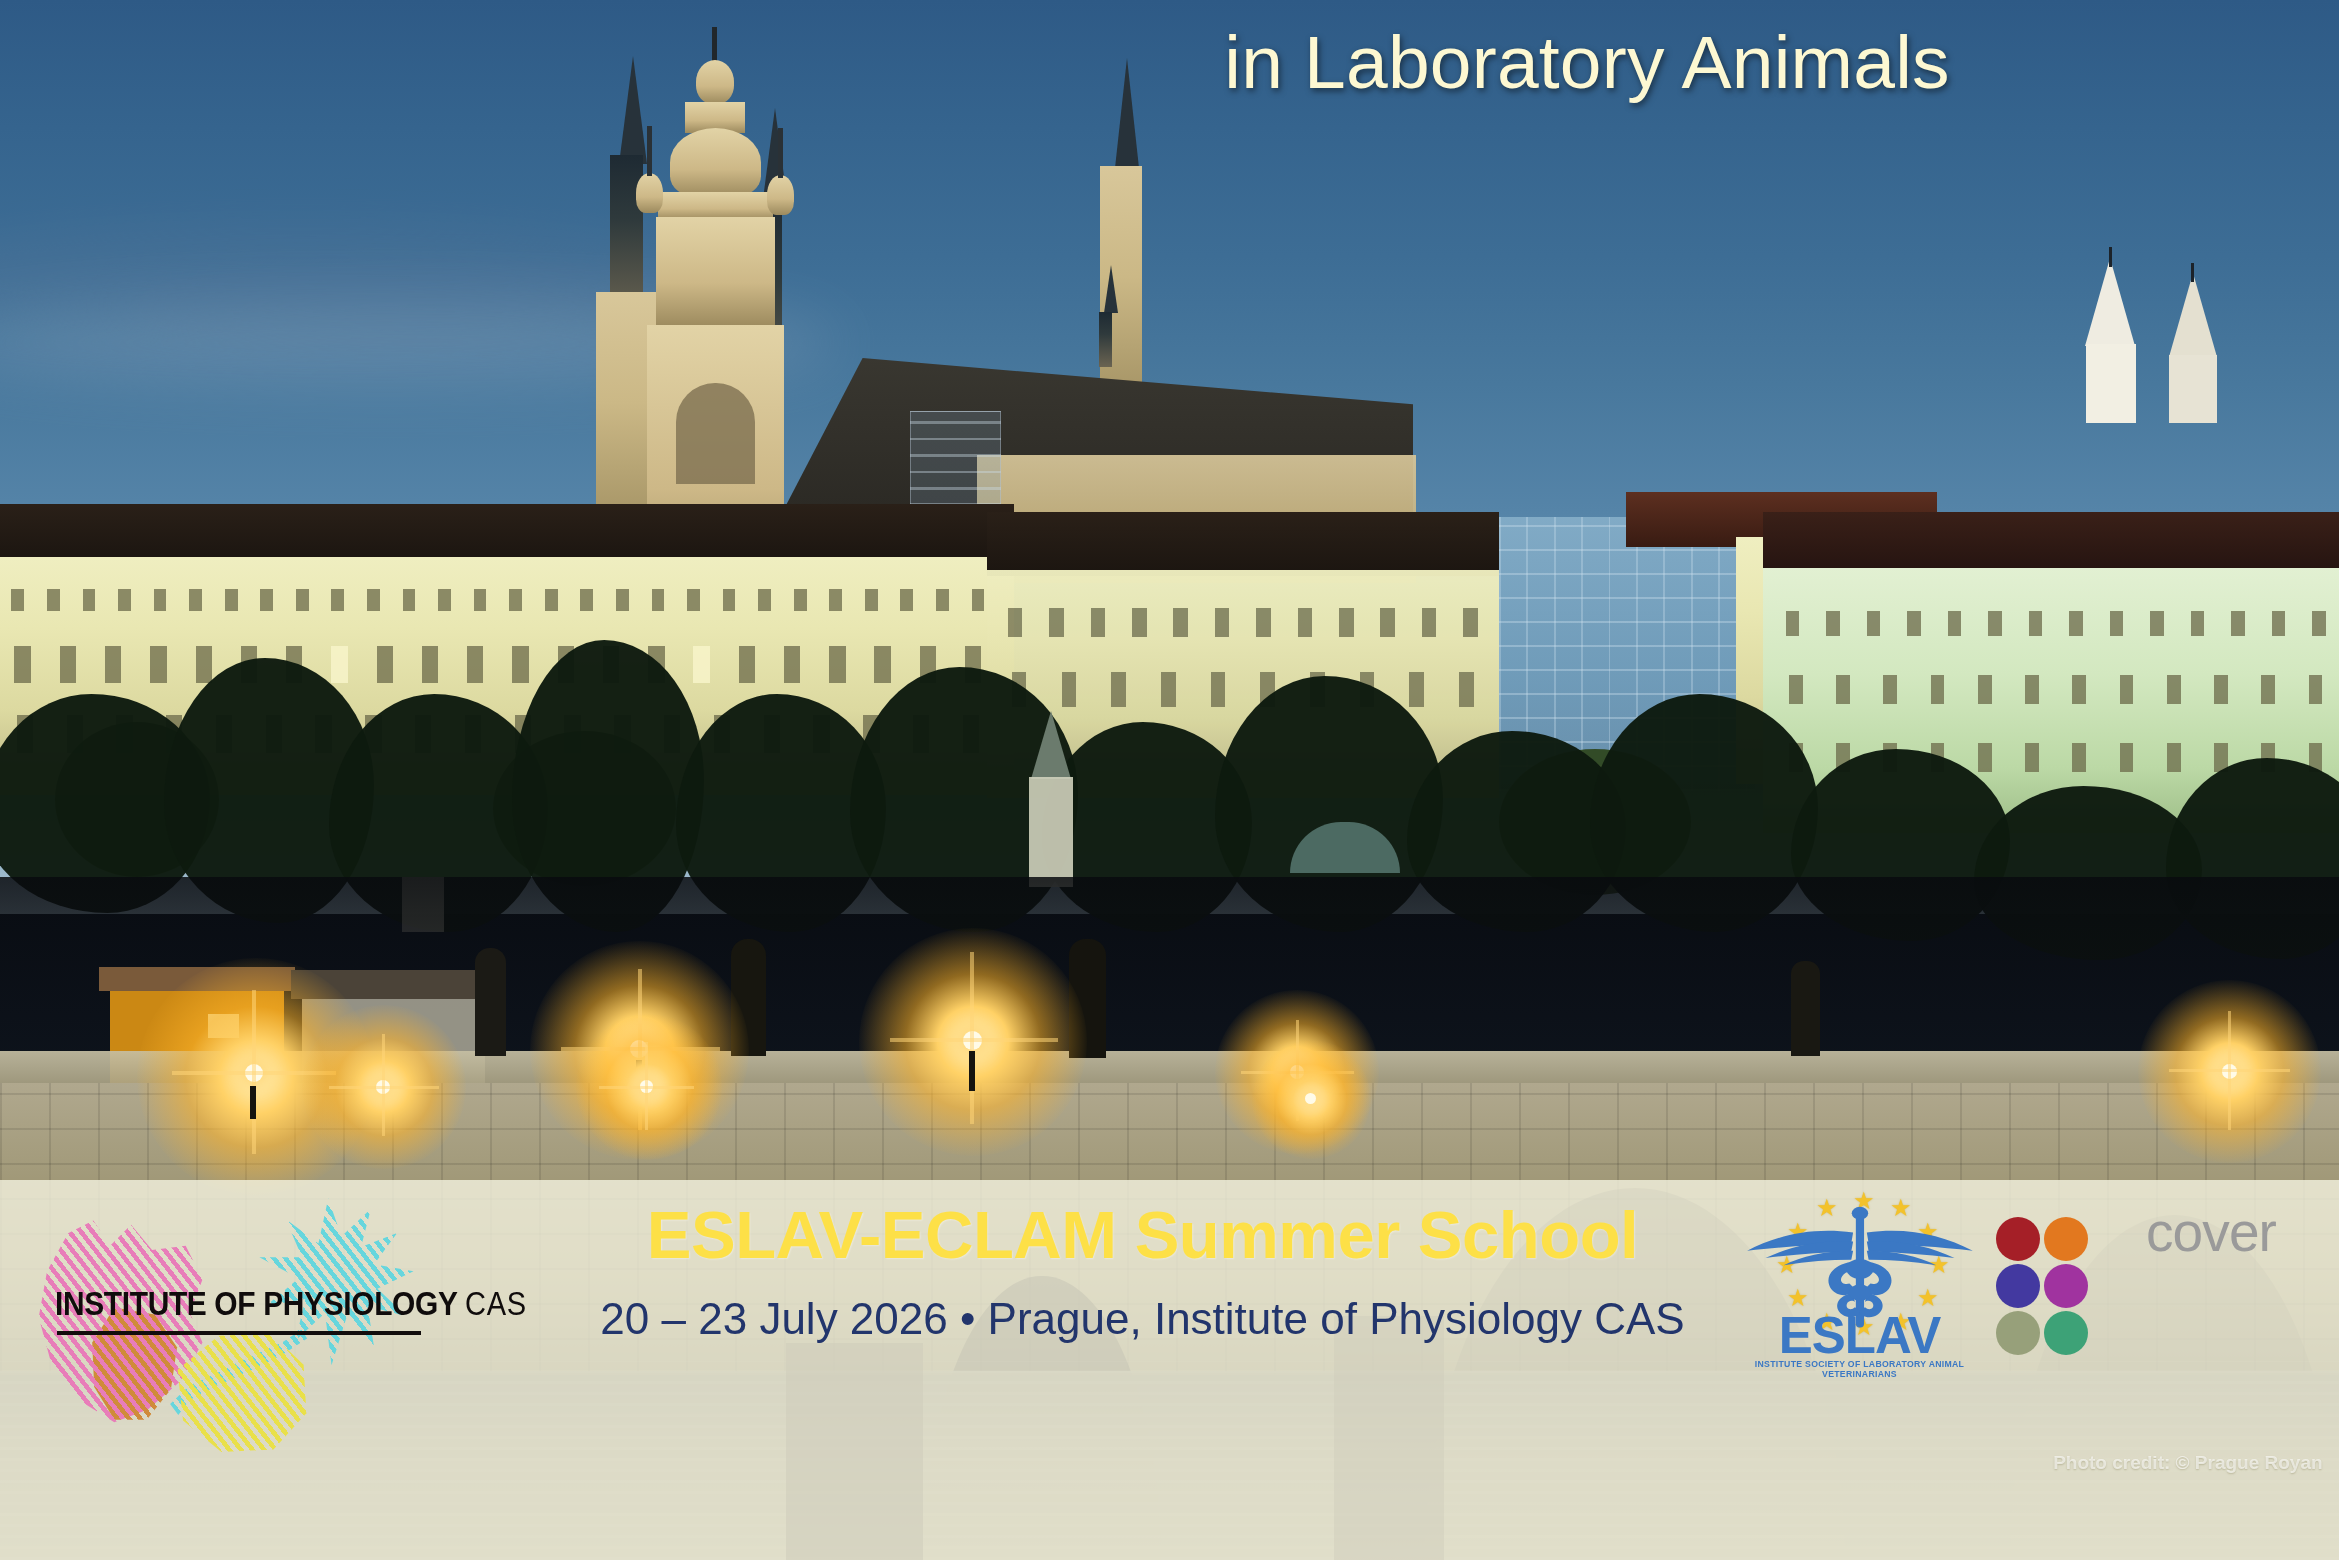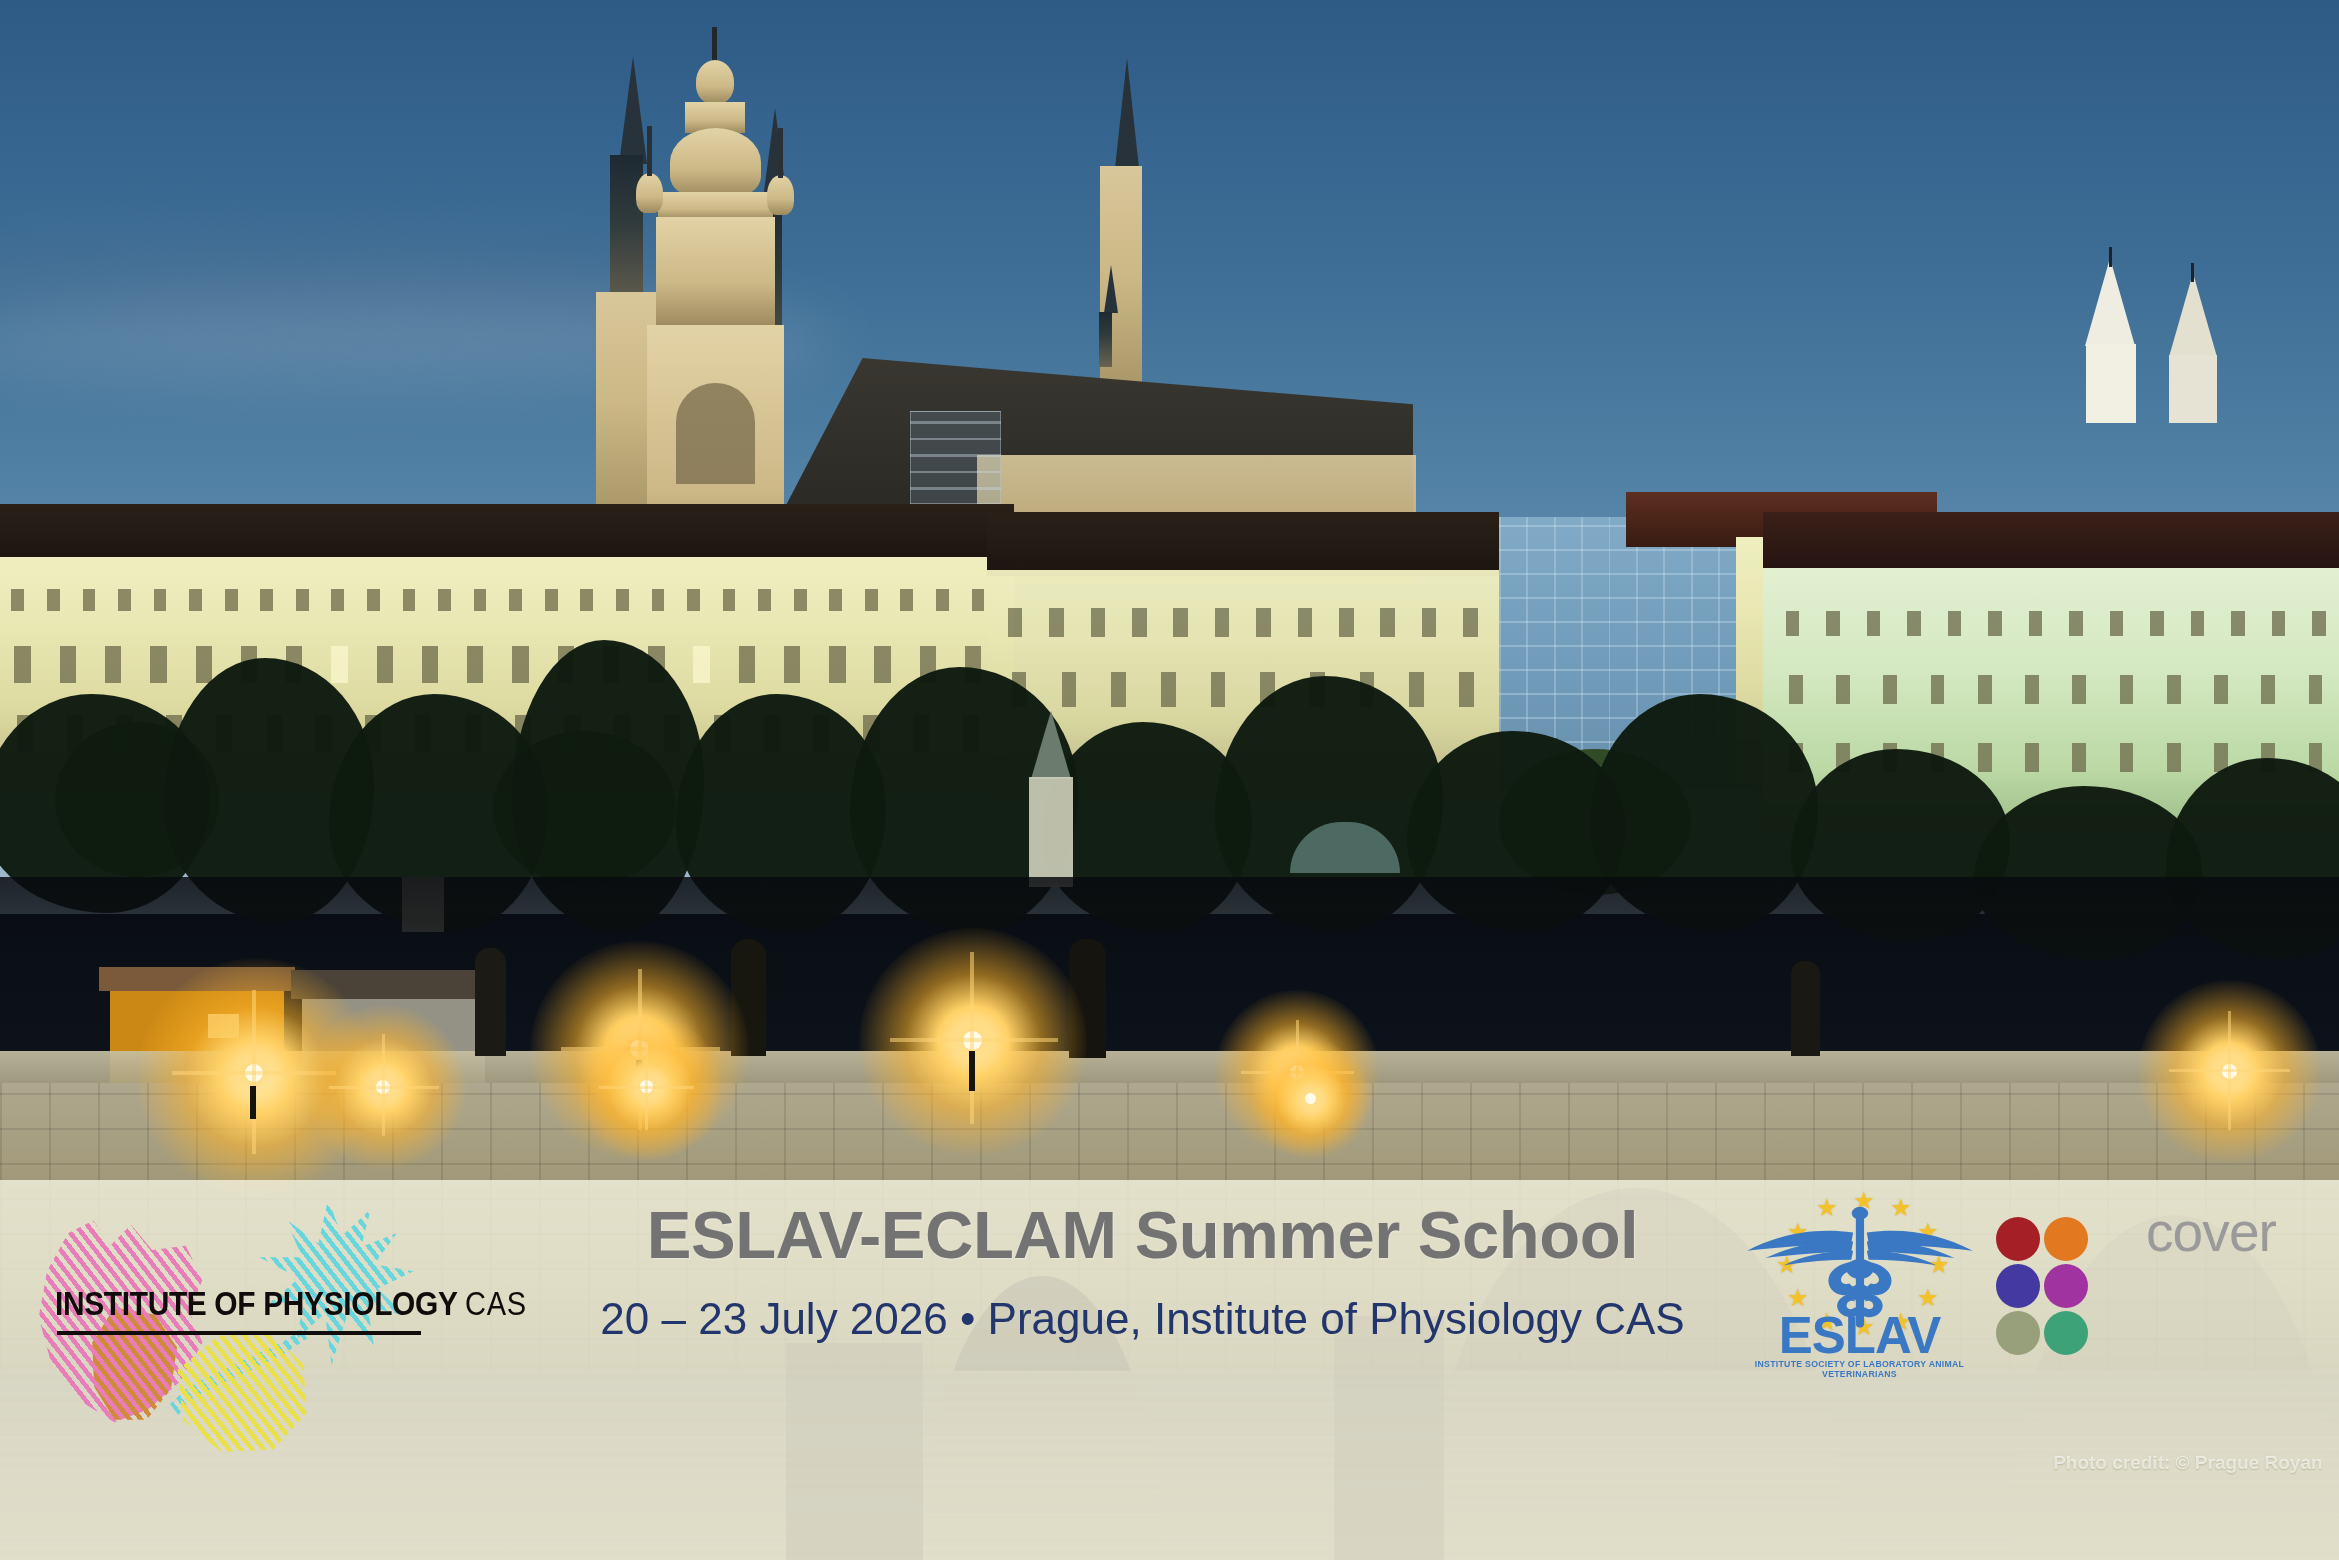--- a/index.html
+++ b/index.html
@@ -108,21 +108,21 @@
   .iop-text{
     position:absolute;left:46px;top:88px;white-space:nowrap;
     font-size:34px;font-weight:700;color:#100c0c;letter-spacing:-0.4px;
     font-stretch:condensed;transform:scaleX(.88);transform-origin:left center;
   }
   .iop-cas{font-weight:400;font-size:33px;letter-spacing:0.9px;}
   .iop-rule{position:absolute;left:48px;top:135px;width:364px;height:3.7px;background:#120d0d;}
 
   .headline{
     position:absolute;left:585px;top:16.4px;width:1115px;text-align:center;
-    color:#737373;font-weight:700;font-size:67px;letter-spacing:-0.5px;
+    color:#fde047;font-weight:700;font-size:67px;letter-spacing:-0.5px;
     text-shadow:0.9px 0.9px 1.8px rgba(255,255,255,.35);
   }
   .subline{
     position:absolute;left:585px;top:114px;width:1115px;text-align:center;
     color:#22356c;font-weight:400;font-size:44px;
   }
   .speciesline{
     position:absolute;left:238px;top:265px;width:1754px;text-align:center;
     color:#22356c;font-weight:400;font-size:37px;
   }
@@ -473,20 +473,21 @@
     <div class="arch" style="left:1425px;top:1188px;width:420px;height:373px;opacity:.30;background:#2c271d;"></div>
     <div class="arch" style="left:2010px;top:1215px;width:329px;height:345px;opacity:.25;background:#2c271d;"></div>
 
     <div class="water" style="top:1371px;height:190px;opacity:.9;"></div>
     <div style="position:absolute;left:0;top:1361px;width:2339px;height:199px;background:repeating-linear-gradient(0deg,rgba(255,255,255,.05) 0 2.7px,rgba(0,0,0,0) 2.7px 11px);"></div>
     <div style="position:absolute;left:786px;top:1343px;width:137px;height:217px;background:#3a3328;opacity:.55;"></div>
     <div style="position:absolute;left:1334px;top:1316px;width:110px;height:245px;background:#3a3328;opacity:.45;"></div>
   </div>
 
   <div class="title">
+    <div>in Laboratory Animals</div>
   </div>
 
   <div class="banner">
     <div class="banner-inner">
 
       <div class="iop-logo">
 
         <div class="iop-shape stripes-pink" style="left:12.8px;top:20px;width:210px;height:210px;
                     clip-path:polygon(22% 8%,34% 2%,42% 14%,52% 4%,62% 16%,78% 14%,86% 30%,80% 46%,86% 60%,76% 78%,60% 92%,44% 98%,28% 88%,14% 70%,8% 48%,12% 26%);"></div>
 

